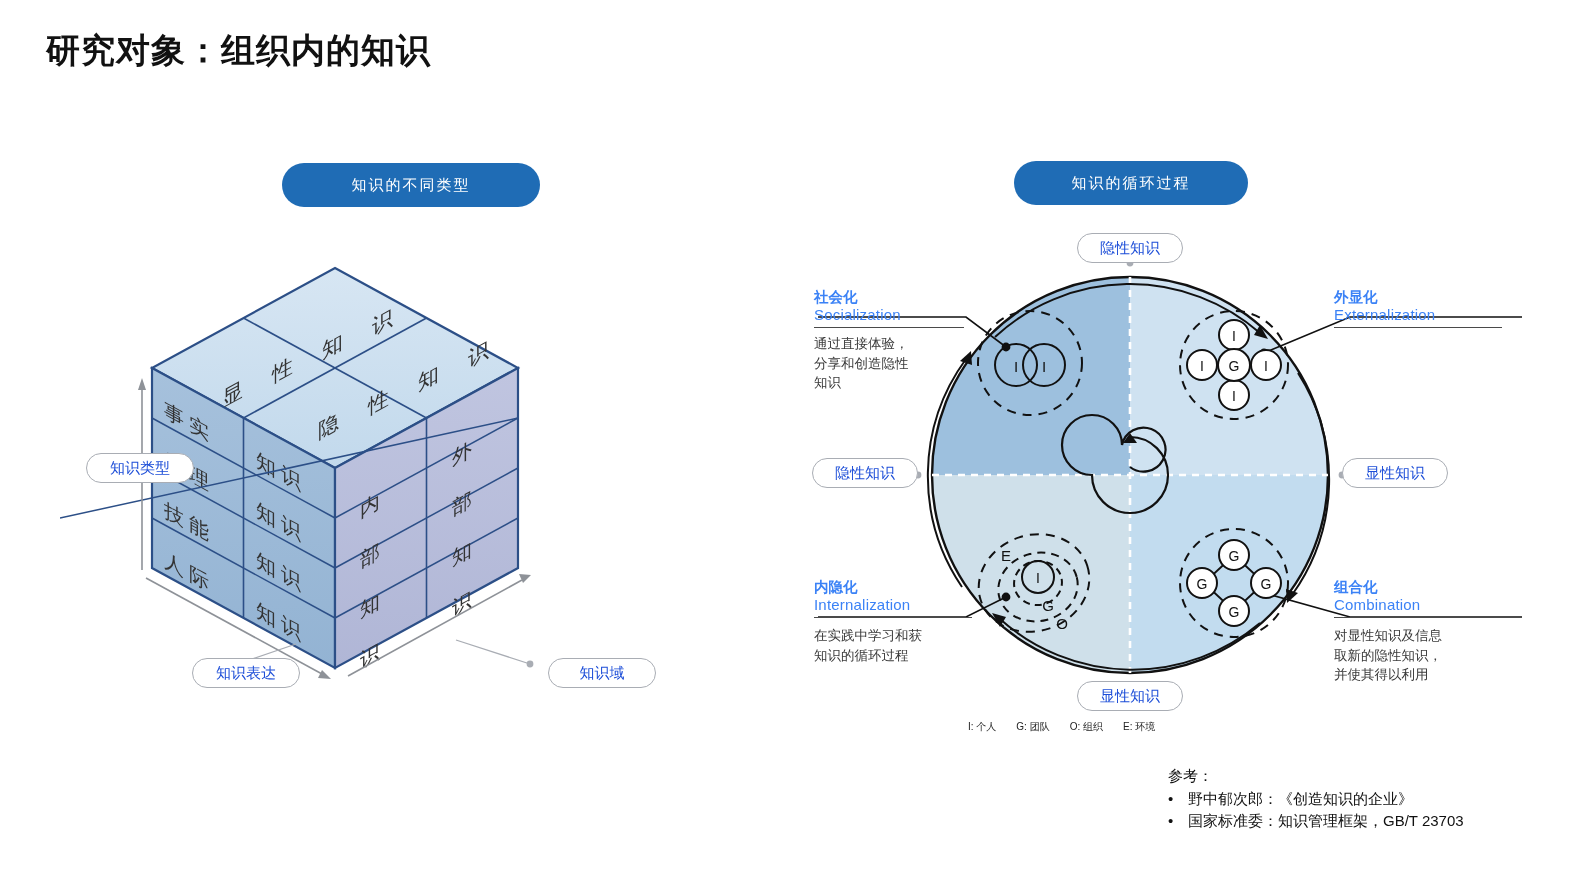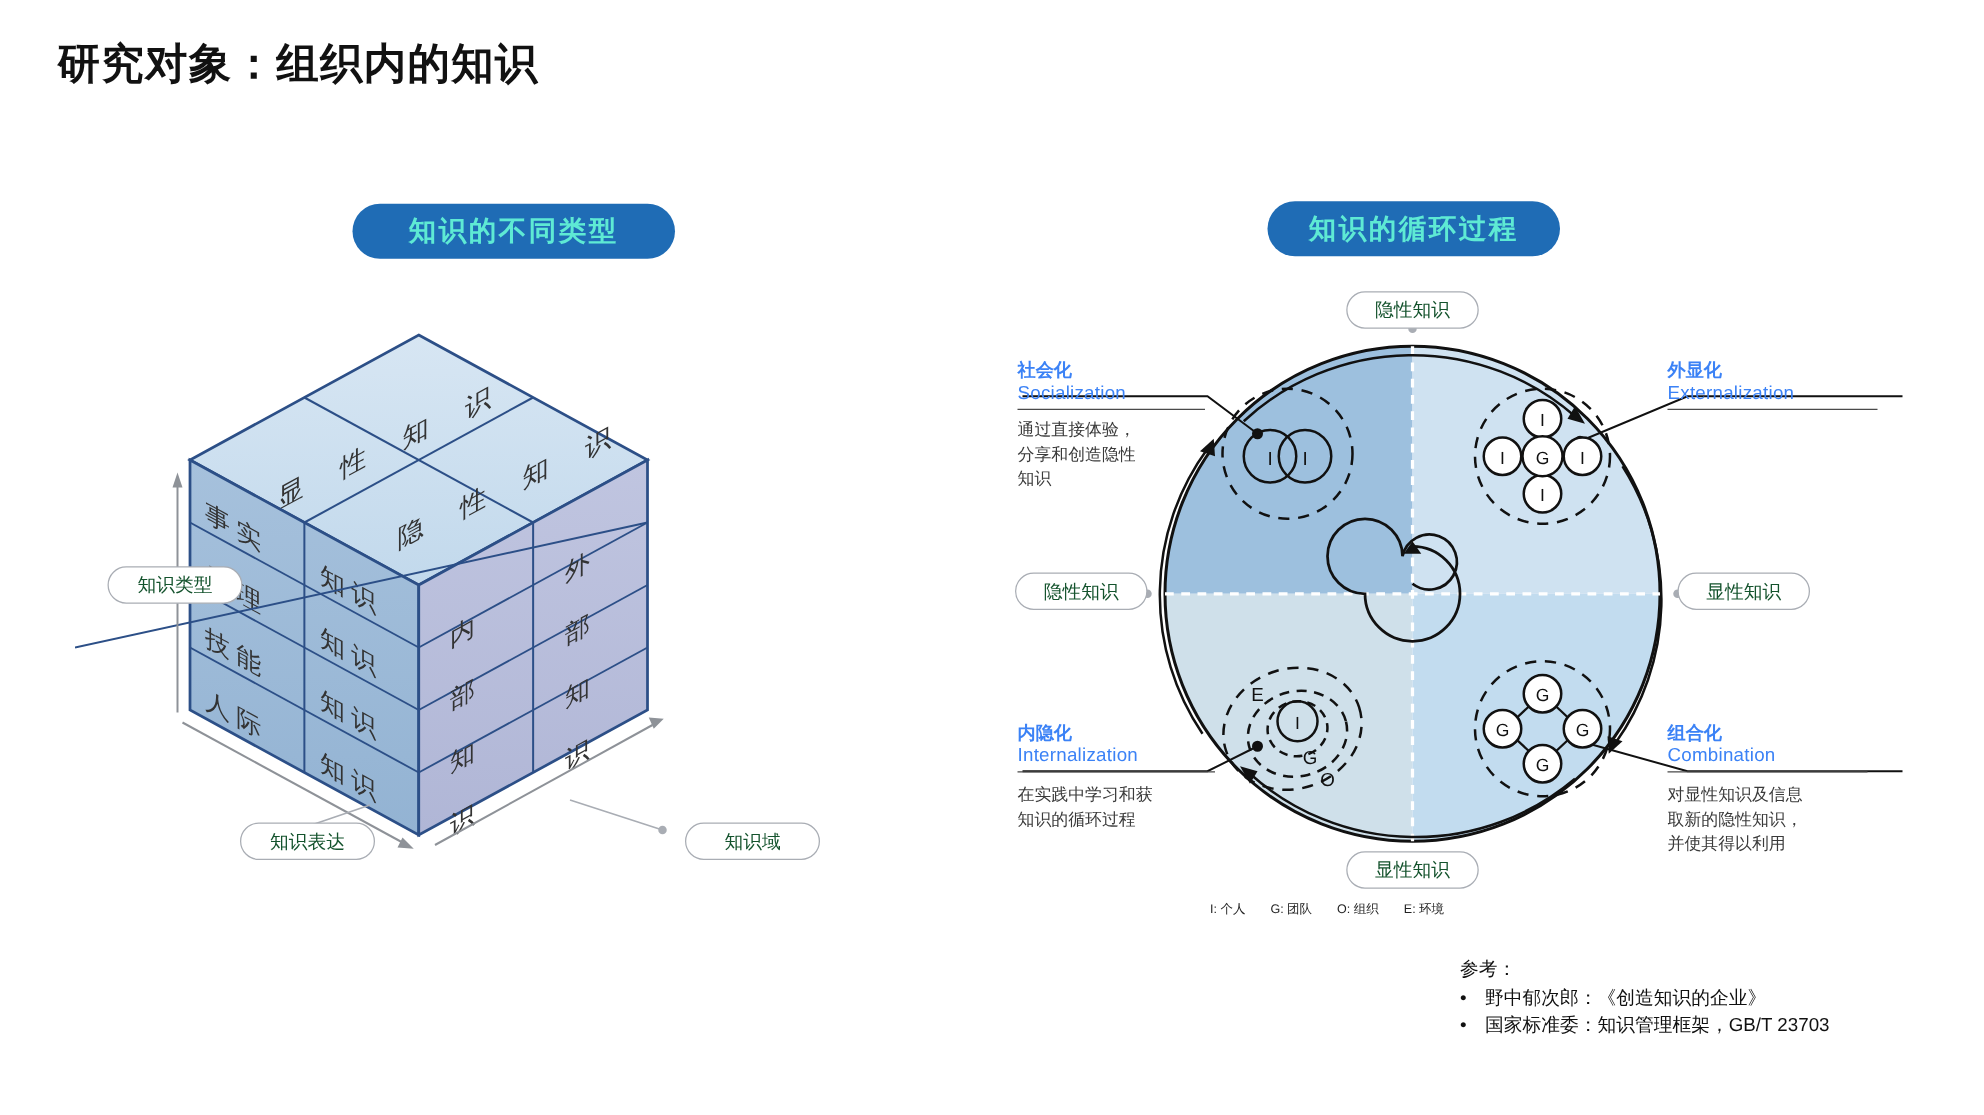--- a/index.html
+++ b/index.html
@@ -14,36 +14,36 @@
   .page-title {
     position: absolute; left: 46px; top: 28px;
     font-size: 34px; font-weight: bold; color: #111;
     letter-spacing: 1px;
   }
 
   
   .section-pill {
     position: absolute;
     background: #1f6cb5;
-    color: #5eead4;
-    font-size: 22px; font-weight: bold;
+    color: #ffffff;
+    font-size: 15px; font-weight: normal;
     border-radius: 22px;
     display: flex; align-items: center; justify-content: center;
     letter-spacing: 2px;
   }
   #pill-left  { left: 282px;  top: 163px; width: 258px; height: 44px; }
   #pill-right { left: 1014px; top: 161px; width: 234px; height: 44px; }
 
   
   .tag {
     position: absolute;
     border: 1.4px solid #a9adb4;
     border-radius: 16px;
     background: #ffffff;
-    color: #14532d;
+    color: #1d4ed8;
     font-size: 15px;
     display: flex; align-items: center; justify-content: center;
     height: 30px;
     white-space: nowrap;
   }
 
   
   #cube-wrap { position: absolute; left: 60px; top: 240px; width: 620px; height: 520px; }
 
   

